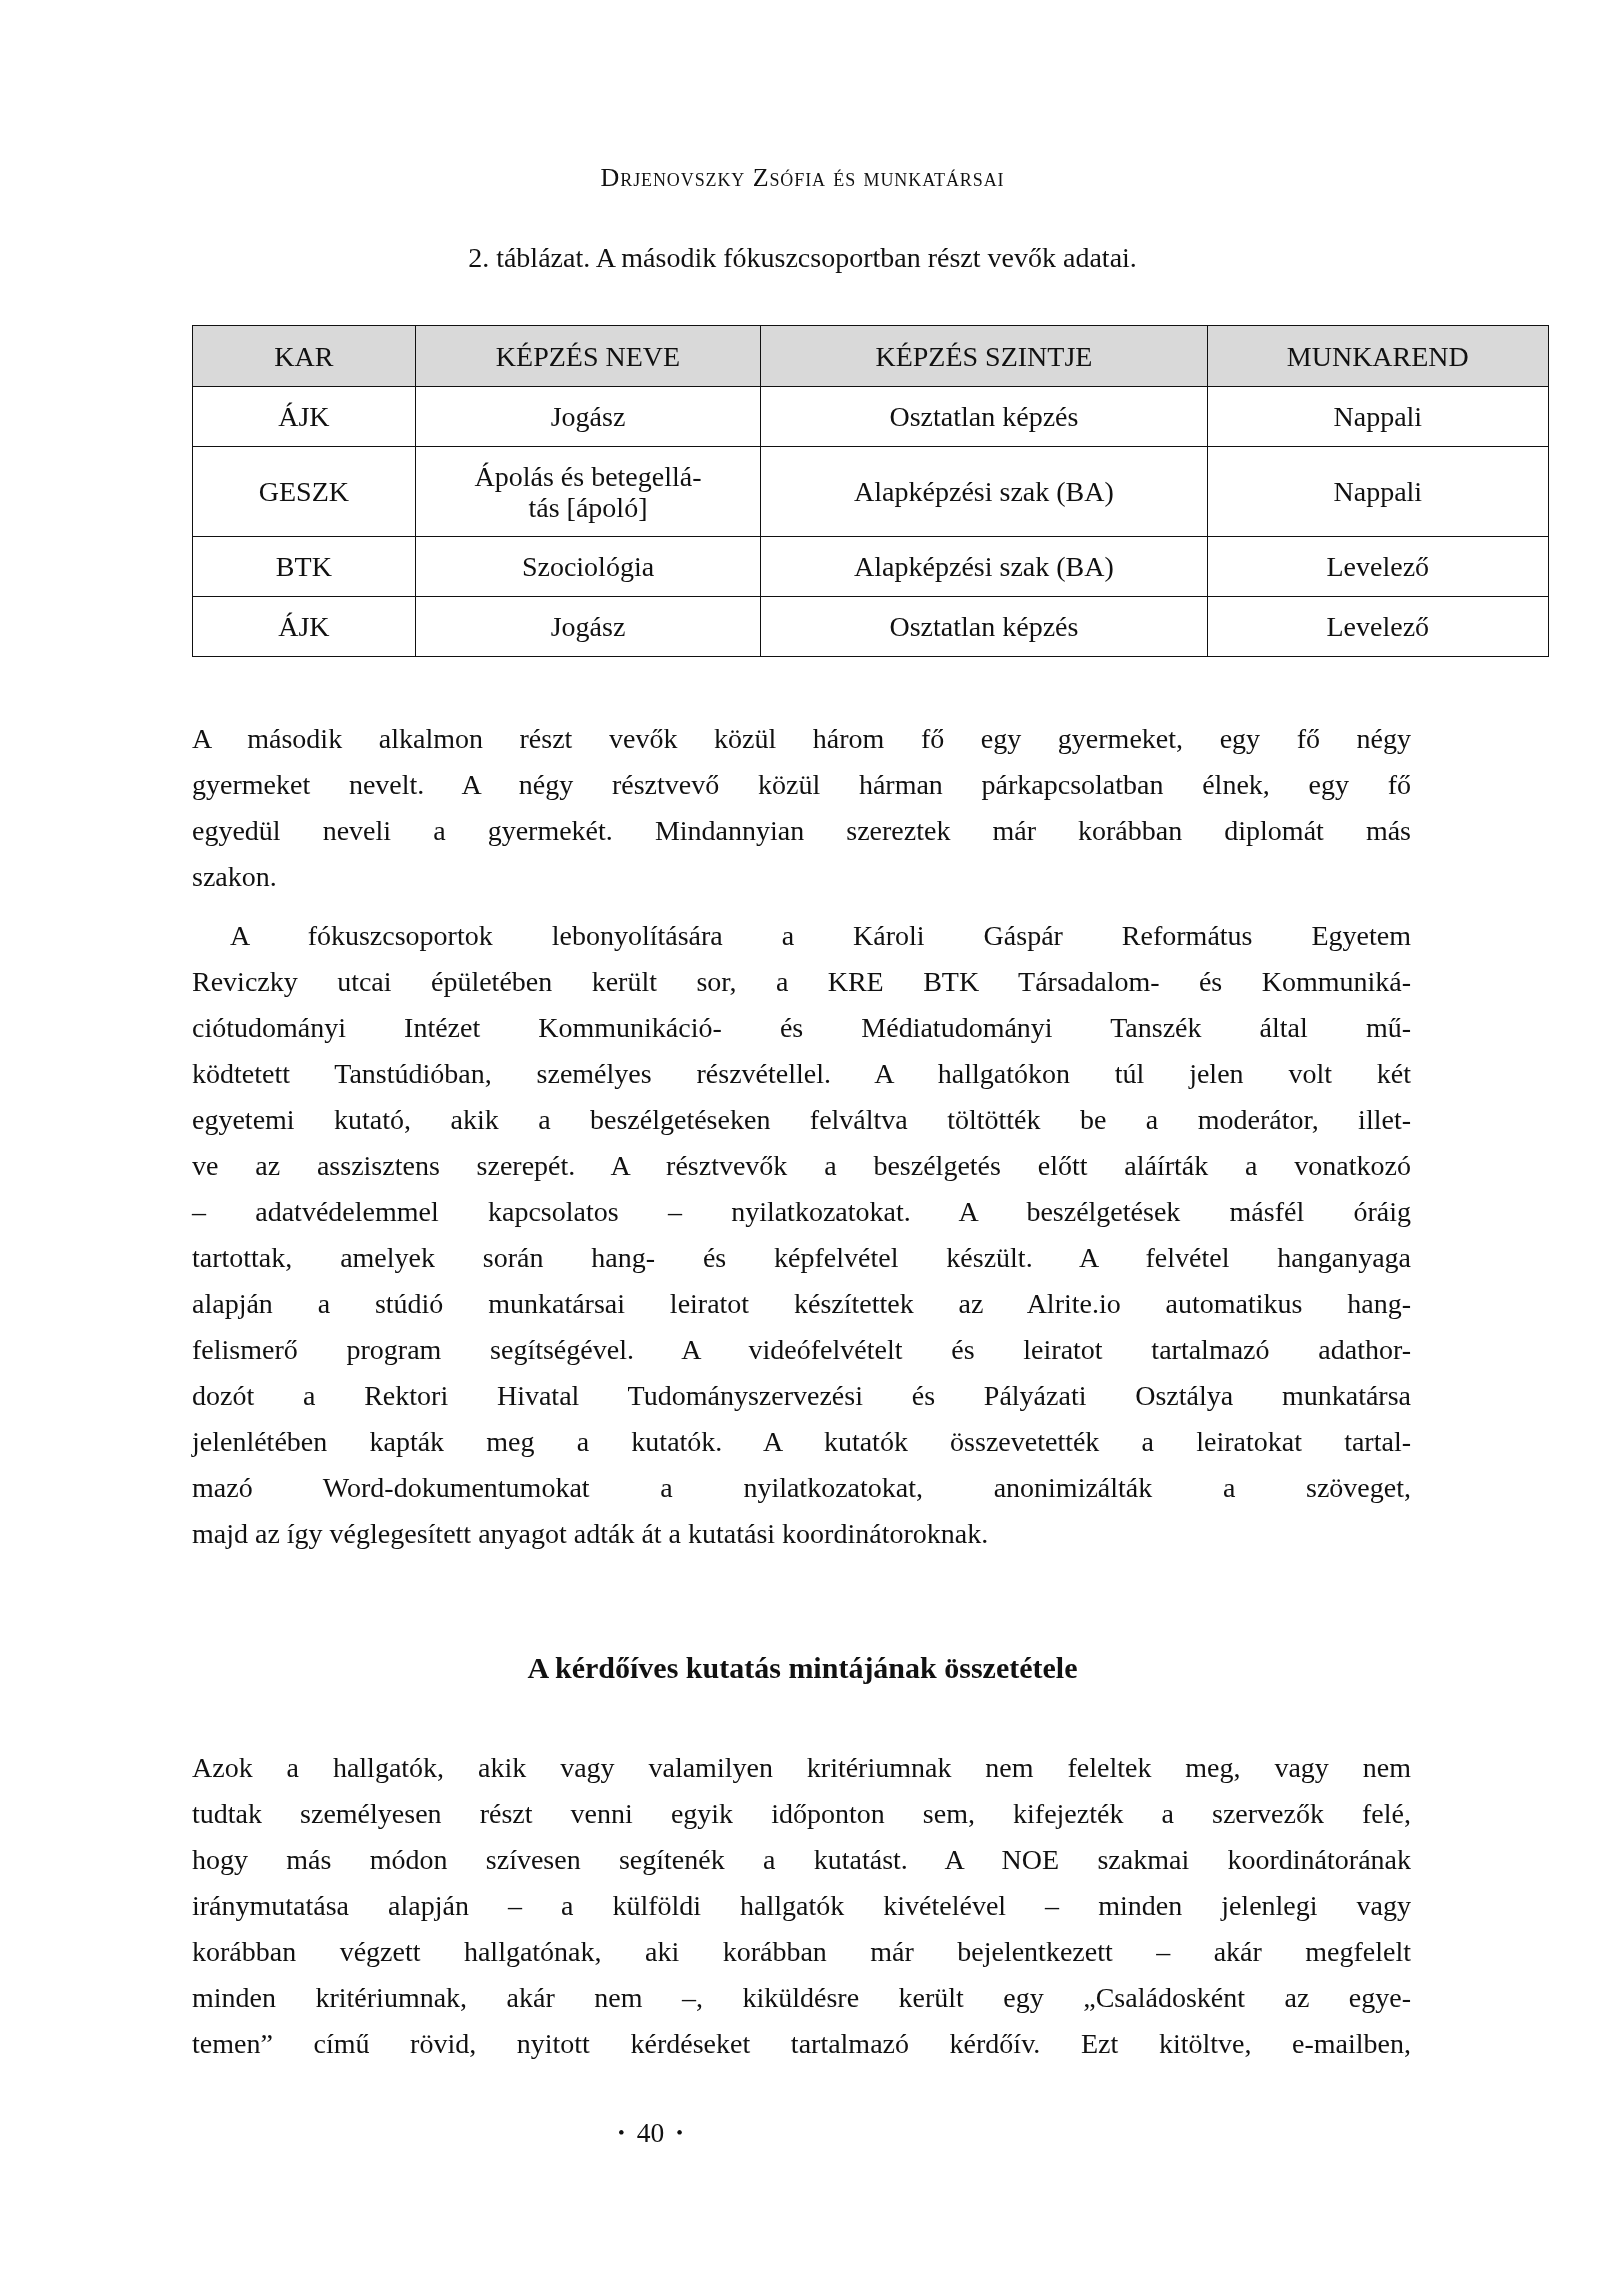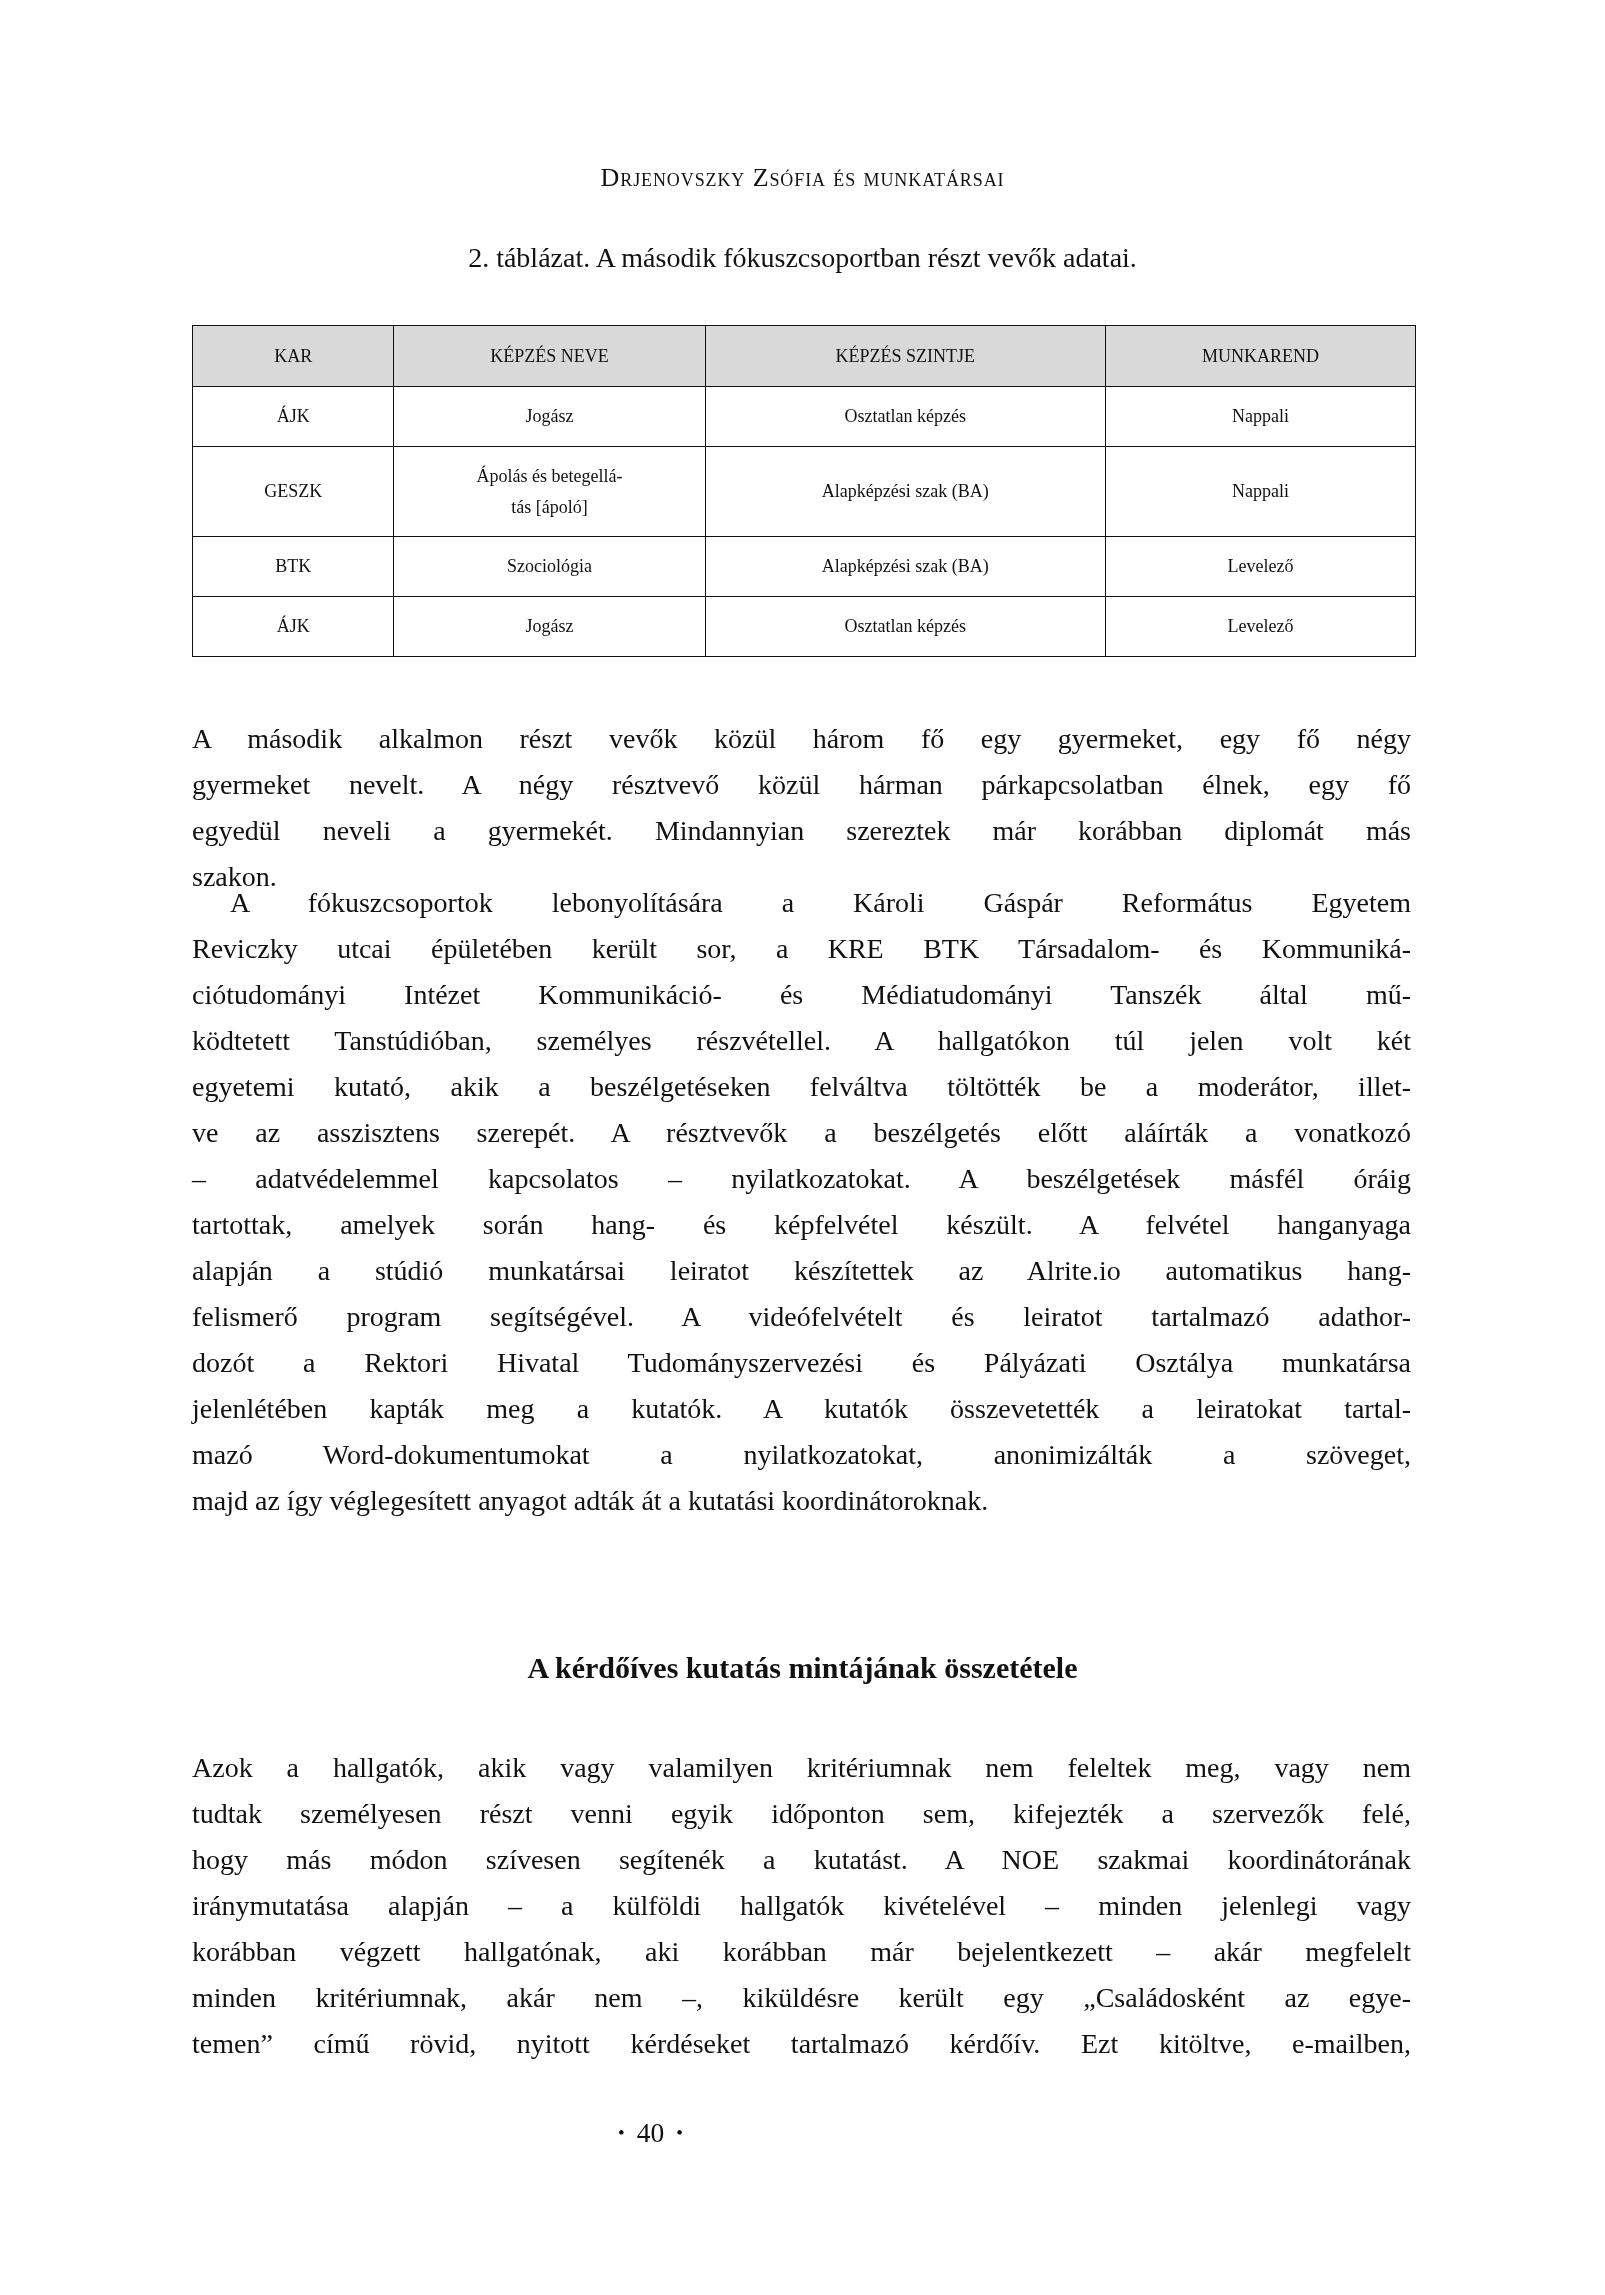--- a/index.html
+++ b/index.html
@@ -2,22 +2,22 @@
 <html style="font-size:13.8px"><head>
   <meta charset="utf-8">
   <style>
     html, body { margin: 0; padding: 0; background: #ffffff; }
     body { width: 1605px; height: 2295px; position: relative; overflow: hidden;
            font-family: "Liberation Serif", "DejaVu Serif", serif; color: #111111; }
     .running-head { position: absolute; top: 163px; left: 0; width: 1605px; text-align: center;
                     font-size: 26px; font-variant: small-caps; letter-spacing: 0.9px; }
     .caption { position: absolute; top: 242px; left: 0; width: 1605px; text-align: center;
                font-size: 28px; }
-    table.data { position: absolute; top: 325px; left: 192px; width: 1224px; border-collapse: collapse;
-                 font-size: 18px; }
+    table.data { position: absolute; top: 325px; left: 192px; width: 1357px; border-collapse: collapse;
+                 font-size: 28px; }
     table.data th, table.data td { border: 1.7px solid #111111; text-align: center; vertical-align: middle;
                                    padding: 0 8.6px; line-height: 31px; }
     table.data th { background: #d9d9d9; font-weight: normal; height: 60px; }
     table.data td { height: 59px; }
     table.data tr.tall td { height: 89px; }
     .col1 { width: 194px; } .col2 { width: 311px; } .col3 { width: 407px; margin-left: 8px; } .col4 { width: 307px; }
     .body-text { position: absolute; left: 192px; width: 1219px; font-size: 28px; line-height: 46px; }
     .line { display: block; text-align: justify; text-align-last: justify; white-space: nowrap; }
     .line.last { text-align-last: left; }
     .section-title { position: absolute; top: 1651px; left: 0; width: 1605px; text-align: center;
@@ -73,21 +73,21 @@
   </tbody>
 </table>
 
 <div class="body-text" style="top: 716px;">
   <span class="line">A második alkalmon részt vevők közül három fő egy gyermeket, egy fő négy</span>
   <span class="line">gyermeket nevelt. A négy résztvevő közül hárman párkapcsolatban élnek, egy fő</span>
   <span class="line">egyedül neveli a gyermekét. Mindannyian szereztek már korábban diplomát más</span>
   <span class="line last">szakon.</span>
 </div>
 
-<div class="body-text" style="top: 880px;">
+<div class="body-text" style="top: 913px;">
   <span class="line" style="padding-left:38px">A fókuszcsoportok lebonyolítására a Károli Gáspár Református Egyetem</span>
   <span class="line">Reviczky utcai épületében került sor, a KRE BTK Társadalom- és Kommuniká-</span>
   <span class="line">ciótudományi Intézet Kommunikáció- és Médiatudományi Tanszék által mű-</span>
   <span class="line">ködtetett Tanstúdióban, személyes részvétellel. A hallgatókon túl jelen volt két</span>
   <span class="line">egyetemi kutató, akik a beszélgetéseken felváltva töltötték be a moderátor, illet-</span>
   <span class="line">ve az asszisztens szerepét. A résztvevők a beszélgetés előtt aláírták a vonatkozó</span>
   <span class="line">– adatvédelemmel kapcsolatos – nyilatkozatokat. A beszélgetések másfél óráig</span>
   <span class="line">tartottak, amelyek során hang- és képfelvétel készült. A felvétel hanganyaga</span>
   <span class="line">alapján a stúdió munkatársai leiratot készítettek az Alrite.io automatikus hang-</span>
   <span class="line">felismerő program segítségével. A videófelvételt és leiratot tartalmazó adathor-</span>

